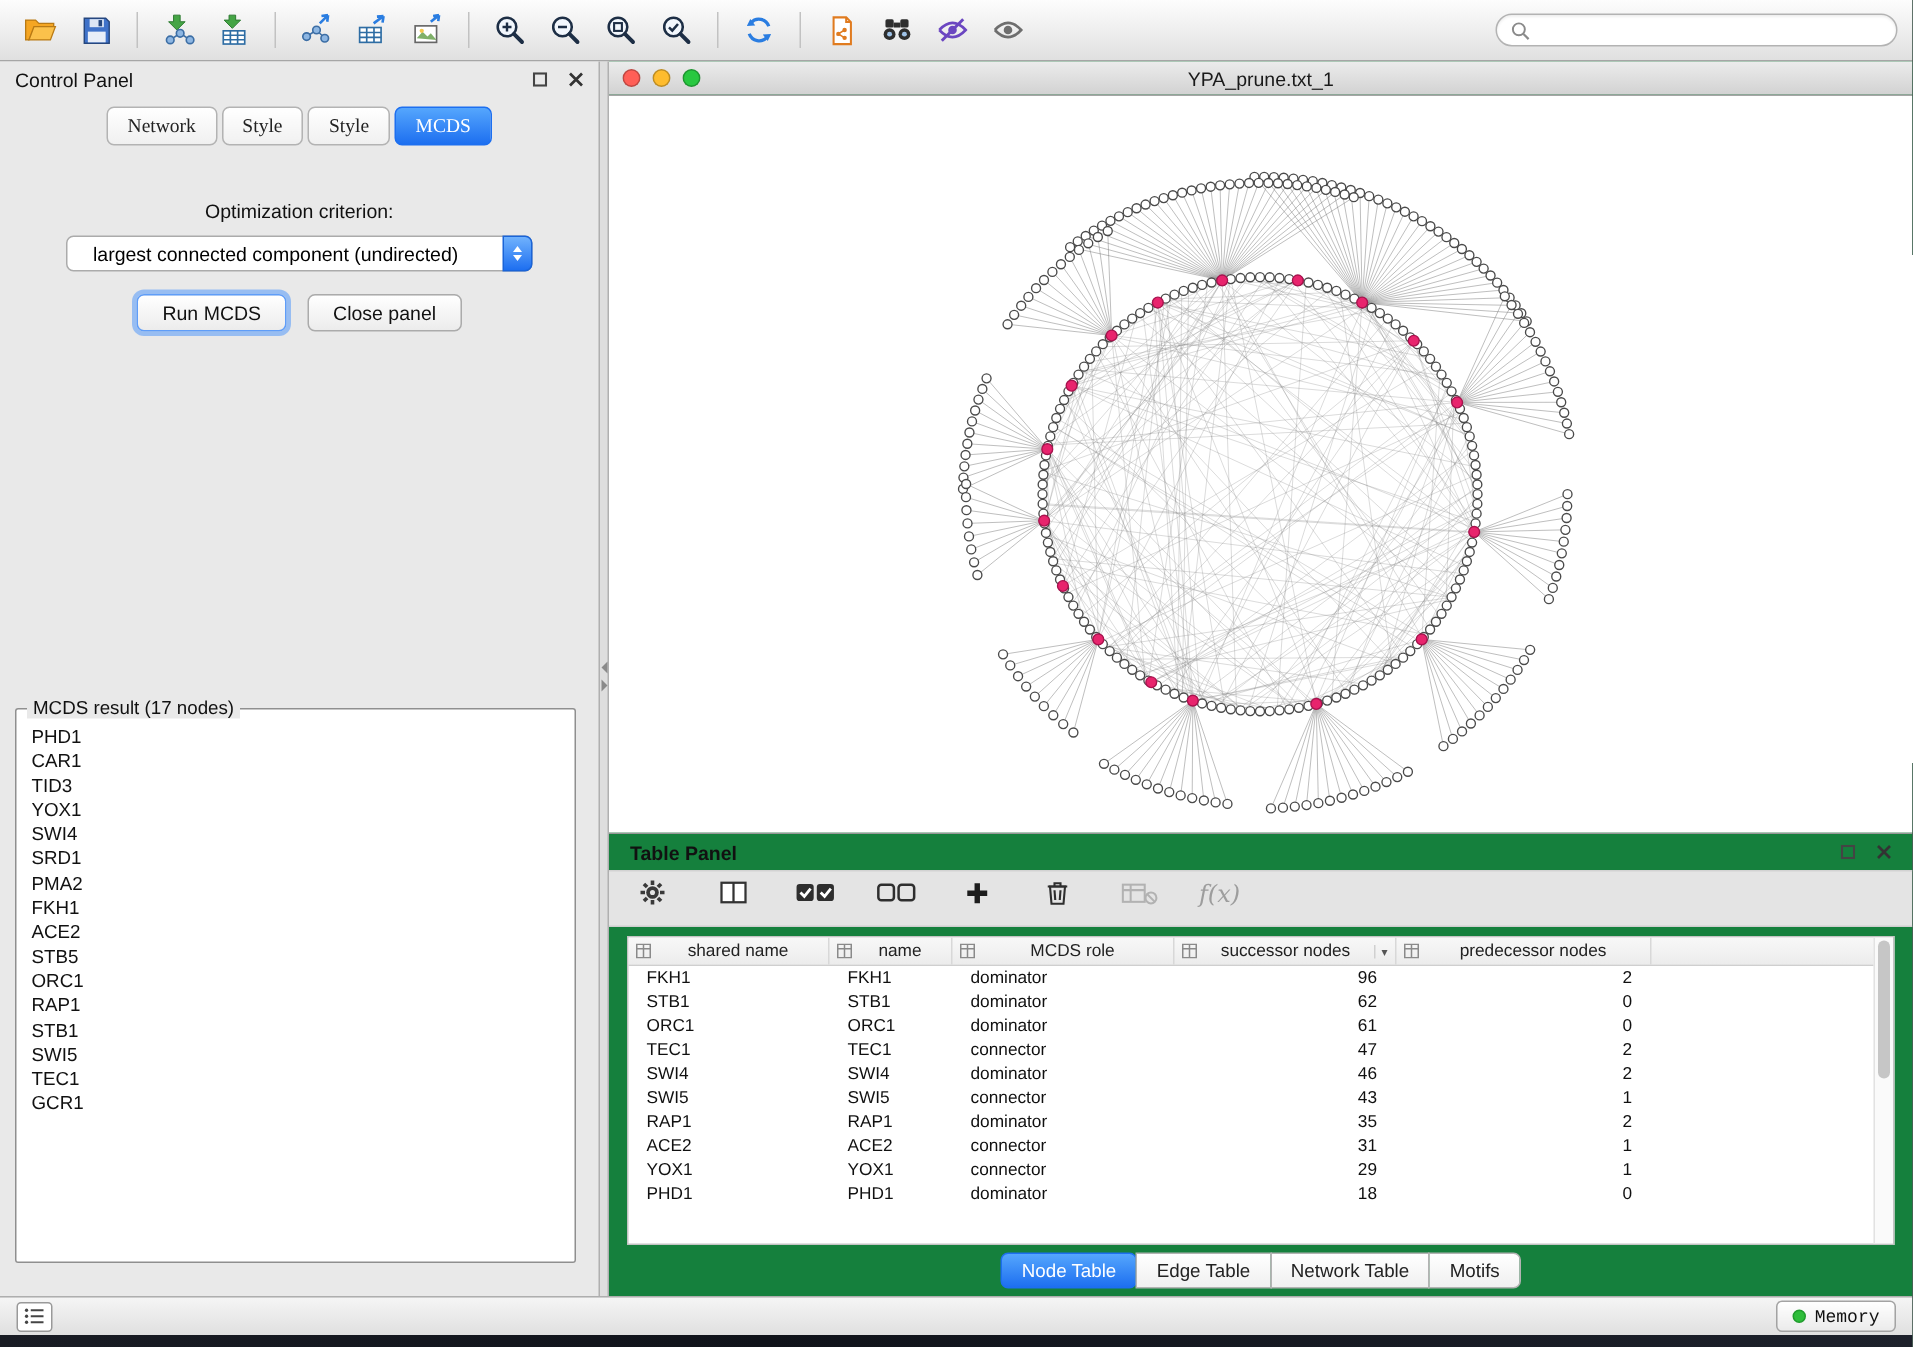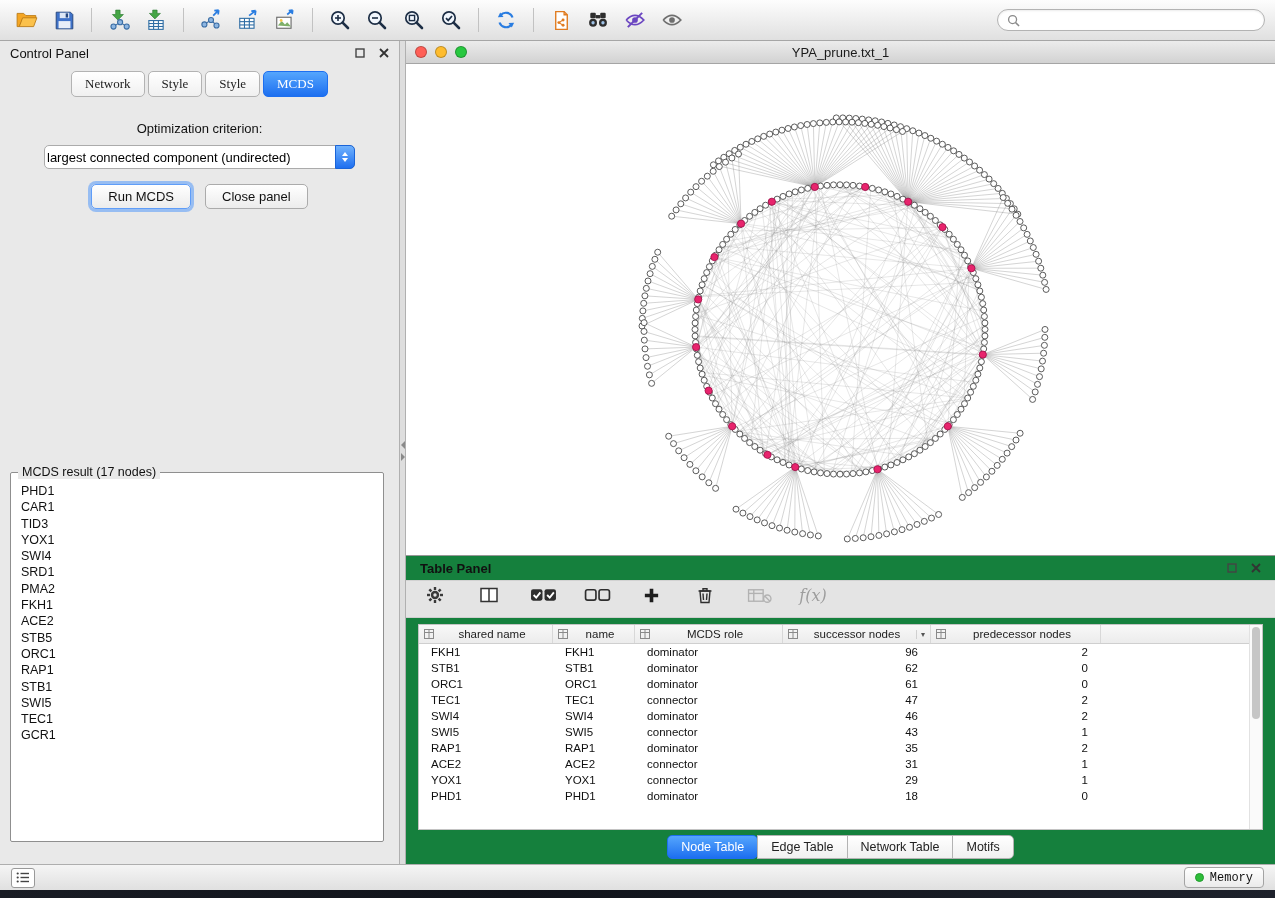--- a/index.html
+++ b/index.html
@@ -20,22 +20,22 @@
   
   .control-panel { width:400px; position:relative; background:#e9e9e9; border-right:1px solid #b0b0b0; }
   .panel-header { height:24px; display:flex; align-items:center; padding:0 10px; font-size:13px; color:#111; }
   .panel-icons { margin-left:auto; display:flex; gap:14px; align-items:center; }
   .picon { background:none; border:none; padding:0; display:flex; cursor:pointer; }
 
   .cp-tabs { display:flex; justify-content:center; gap:3px; margin-top:6px;font-family:Liberation Serif, serif; }
   .seg { font-size:13px; padding:4px 13px; border:1px solid #b3b3b3; border-radius:5px; background:linear-gradient(#ffffff,#f0f0f0); color:#222; cursor:pointer; font-family:inherit; }
   .seg.active { background:linear-gradient(#55a6fd,#1d6ff0); border-color:#1d6ff0; color:#fff; }
 
-  .opt-label { text-align:center; font-size:13px; margin-top:24px; color:#111; }
-  .combo { margin:9px 44px 0; height:24px; background:#fff; border:1px solid #ababab; border-radius:5px; display:flex; align-items:center; font-size:13px; padding-left:2px; position:relative; cursor:pointer; }
+  .opt-label { text-align:center; font-size:13px; margin-top:36px; color:#111; }
+  .combo { margin:9px 44px 0; height:24px; background:#fff; border:1px solid #ababab; border-radius:5px; display:flex; align-items:center; font-size:13px; padding-left:17px; position:relative; cursor:pointer; }
   .combo-stepper { position:absolute; right:-1px; top:-1px; bottom:-1px; width:20px; border-radius:0 5px 5px 0; background:linear-gradient(#70b2fd,#1e6ff0); display:flex; flex-direction:column; align-items:center; justify-content:center; gap:2px; border:1px solid #1a64d8; }
   .arr-up { width:0; height:0; border-left:3.5px solid transparent; border-right:3.5px solid transparent; border-bottom:4.5px solid #fff; }
   .arr-dn { width:0; height:0; border-left:3.5px solid transparent; border-right:3.5px solid transparent; border-top:4.5px solid #fff; }
 
   .btn-row { display:flex; justify-content:center; gap:14px; margin-top:15px; }
   .btn { font-size:13px; padding:4px 16px; border:1px solid #ababab; border-radius:5px; background:linear-gradient(#ffffff,#ececec); color:#111; cursor:pointer; font-family:inherit; }
   .btn.focused { border-color:#5f9df8; box-shadow:0 0 0 3px rgba(84,153,250,.55); }
 
   .result-box { position:absolute; left:10px; right:15px; top:424px; bottom:22px; border:1px solid #8f8f8f; border-radius:2px; padding:1px; background:#fff; }
   .result-box legend { font-size:12.5px; color:#111; background:#e9e9e9; padding:0 4px; margin-left:6px; }

